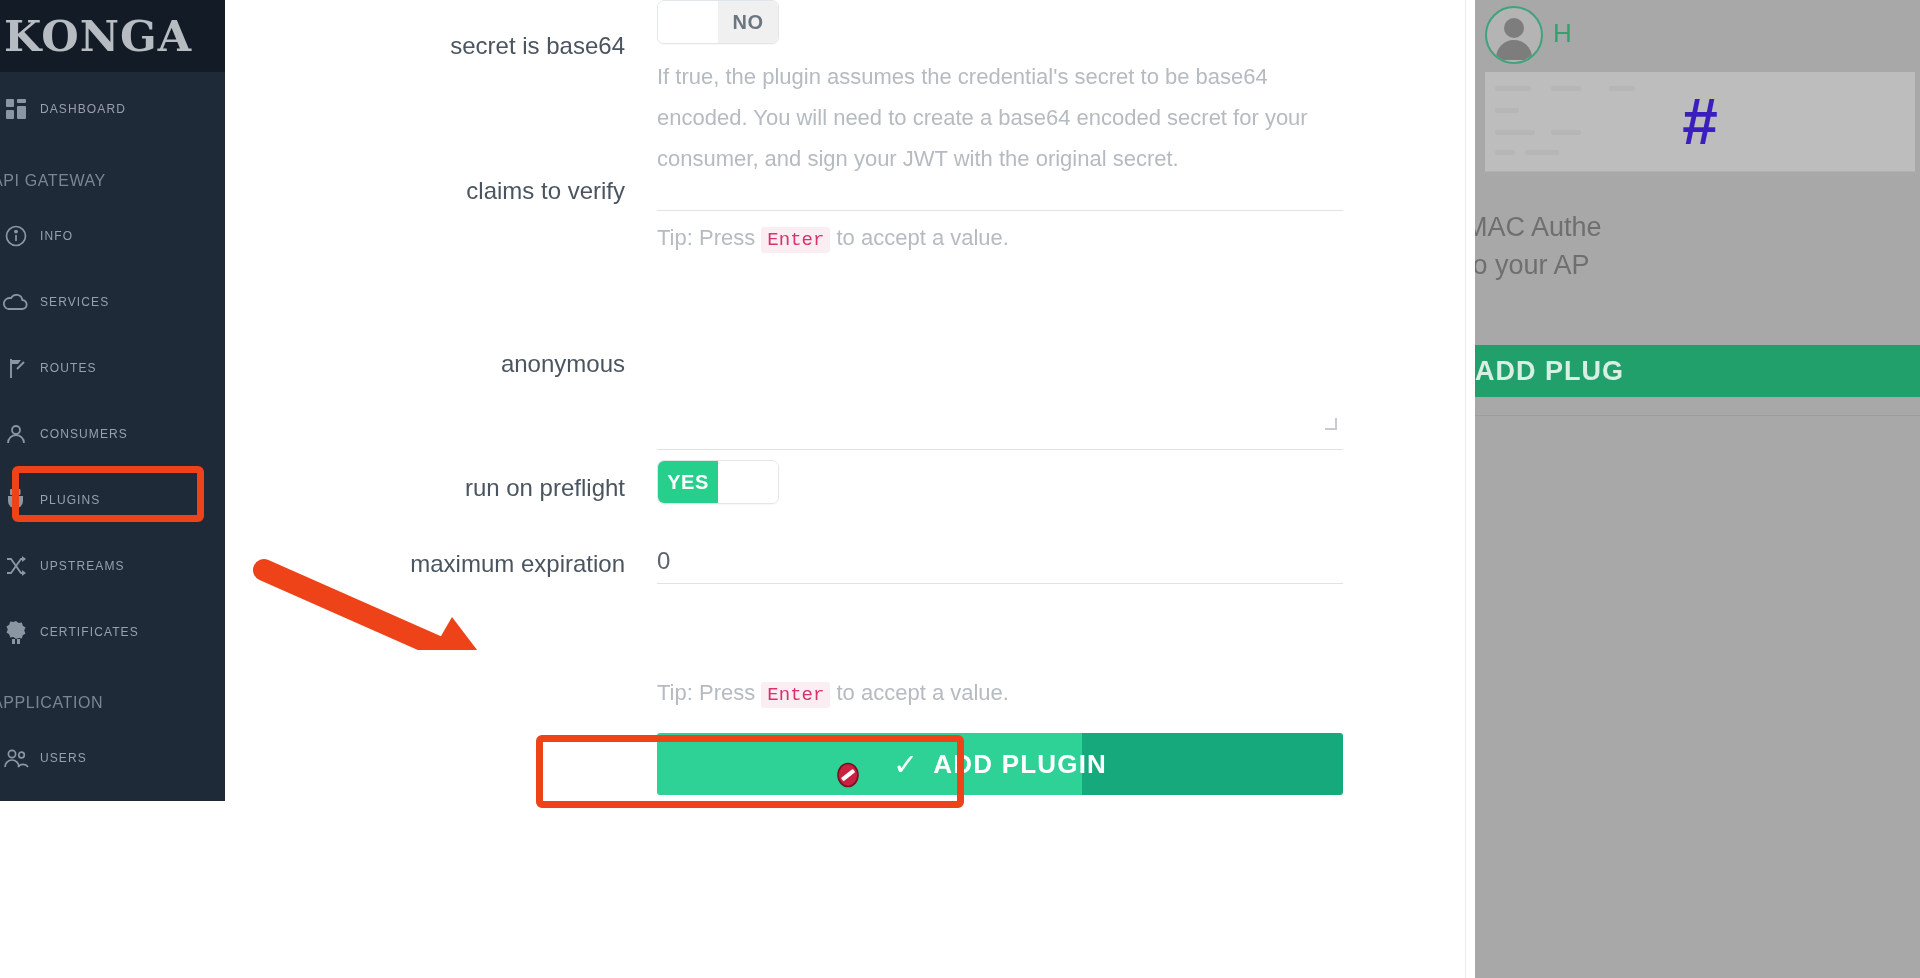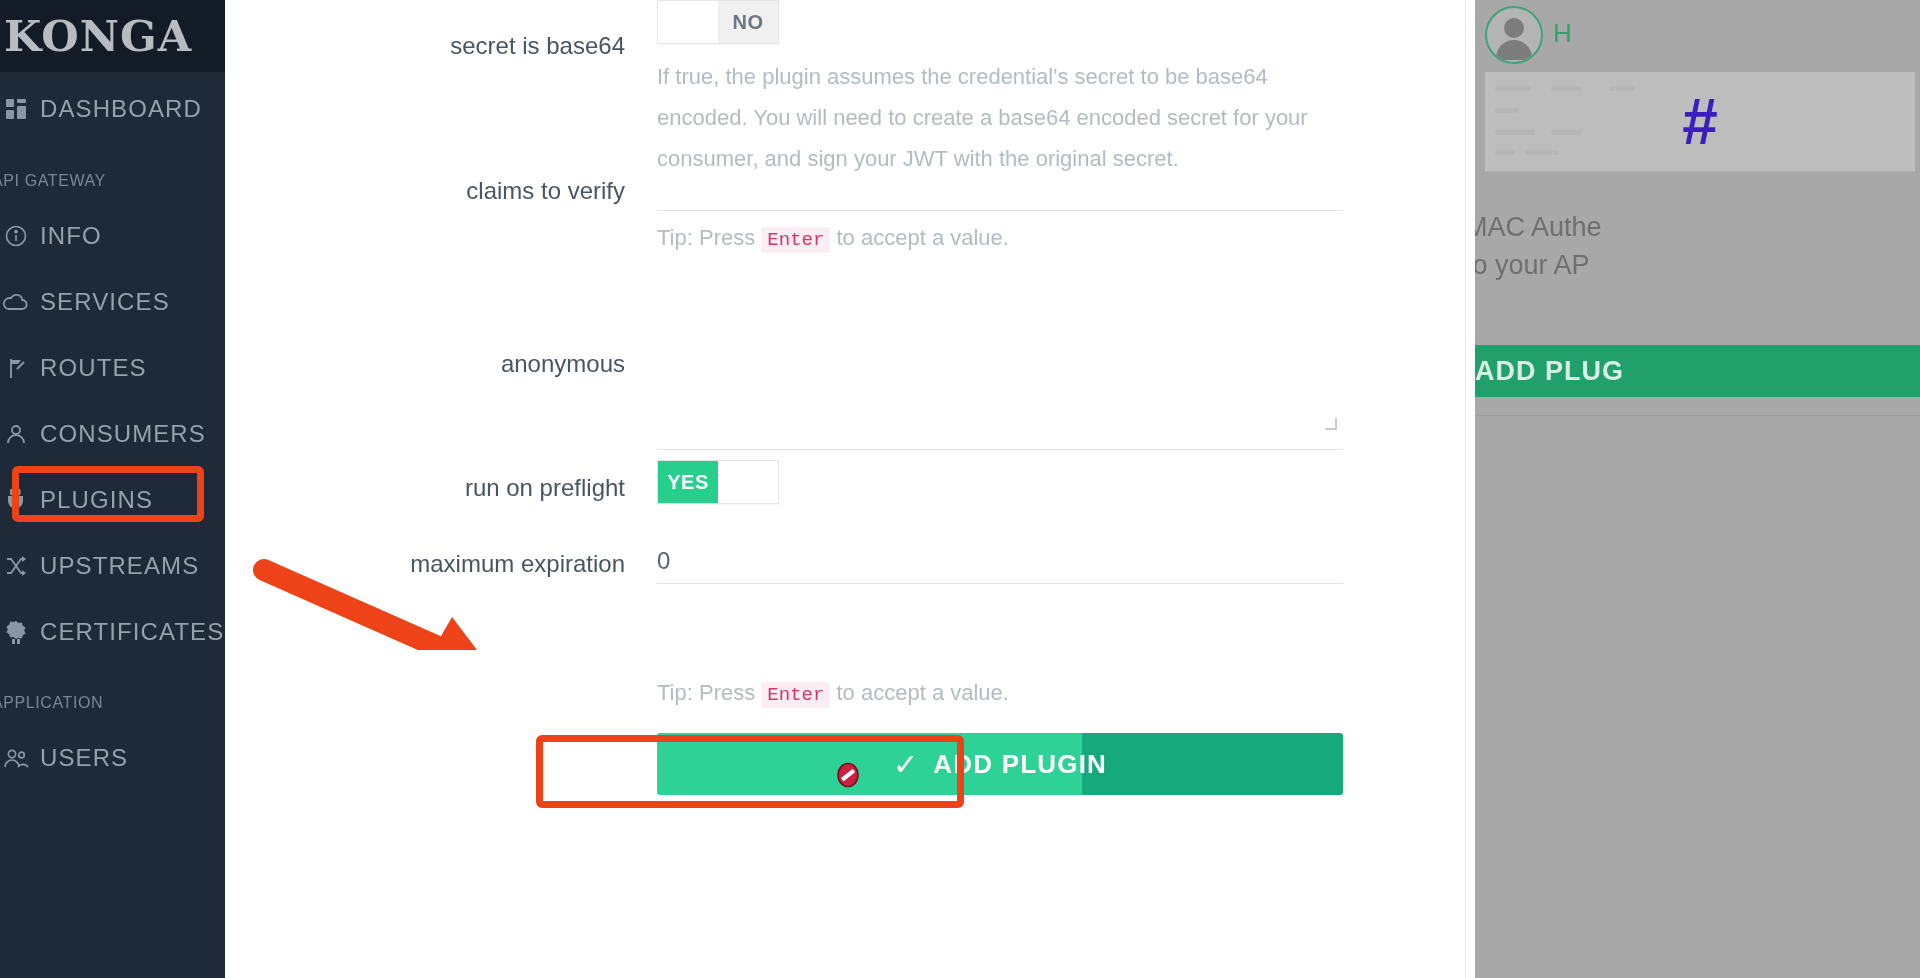--- a/index.html
+++ b/index.html
@@ -7,21 +7,21 @@
     width: 1920px; height: 978px;
     overflow: hidden;
     background: #ffffff;
     font-family: "Liberation Sans", sans-serif;
   }
   #root { position: relative; width: 1920px; height: 978px; overflow: hidden; }
 
   
   #sidebar {
     position: absolute; left: 0; top: 0;
-    width: 225px; height: 978px;
+    width: 225px; height: 801px;
     background: #1e2a38;
     overflow: hidden;
   }
   #sidebar-logo {
     position: absolute; left: -32px; top: 0;
     width: 260px; height: 72px;
     display: flex; align-items: center; justify-content: center;
     background: #121b26;
   }
   #sidebar-logo .logo-text {
@@ -43,21 +43,21 @@
     width: 240px; height: 50px;
     display: flex; align-items: center;
     white-space: nowrap;
   }
   .nav-item .nav-icon {
     width: 48px; flex: 0 0 48px;
     display: flex; align-items: center; justify-content: center;
     color: #8b96a3;
   }
   .nav-item .nav-label {
-    font-size: 24px;
+    font-size: 12px;
     letter-spacing: 1.1px;
     color: #97a1ac;
     text-transform: uppercase;
   }
 
   
   #main {
     position: absolute; left: 225px; top: 0;
     width: 1240px; height: 978px;
     background: #ffffff;
@@ -71,21 +71,21 @@
     font-size: 24px;
     color: #4a5560;
     white-space: nowrap;
   }
   .fctl { position: absolute; left: 432px; }
 
   
   .toggle {
     width: 122px; height: 44px;
     border: 1px solid #e3e6e9;
-    border-radius: 0;
+    border-radius: 7px;
     background: #ffffff;
     display: flex; align-items: stretch;
     overflow: hidden;
     box-shadow: 0 1px 1px rgba(0,0,0,0.03);
   }
   .toggle .half { flex: 1 1 50%; display: flex; align-items: center; justify-content: center;
                   font-size: 20px; font-weight: 600; letter-spacing: 0.5px; }
   .toggle.off .half.left { background: #ffffff; }
   .toggle.off .half.right { background: #f0f0f0; color: #6c7680; }
   .toggle.on .half.left { background: #27cf8d; color: #ffffff; }

